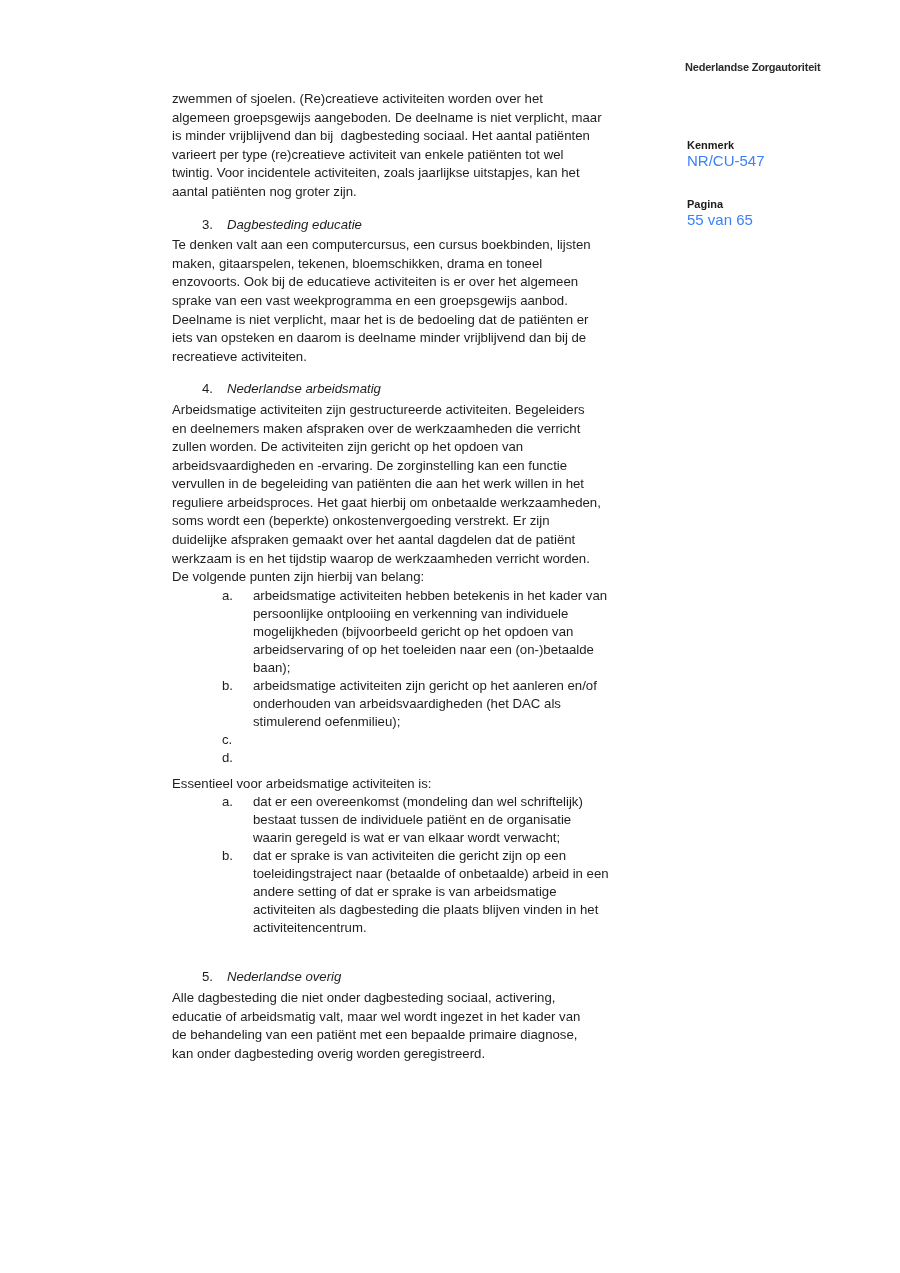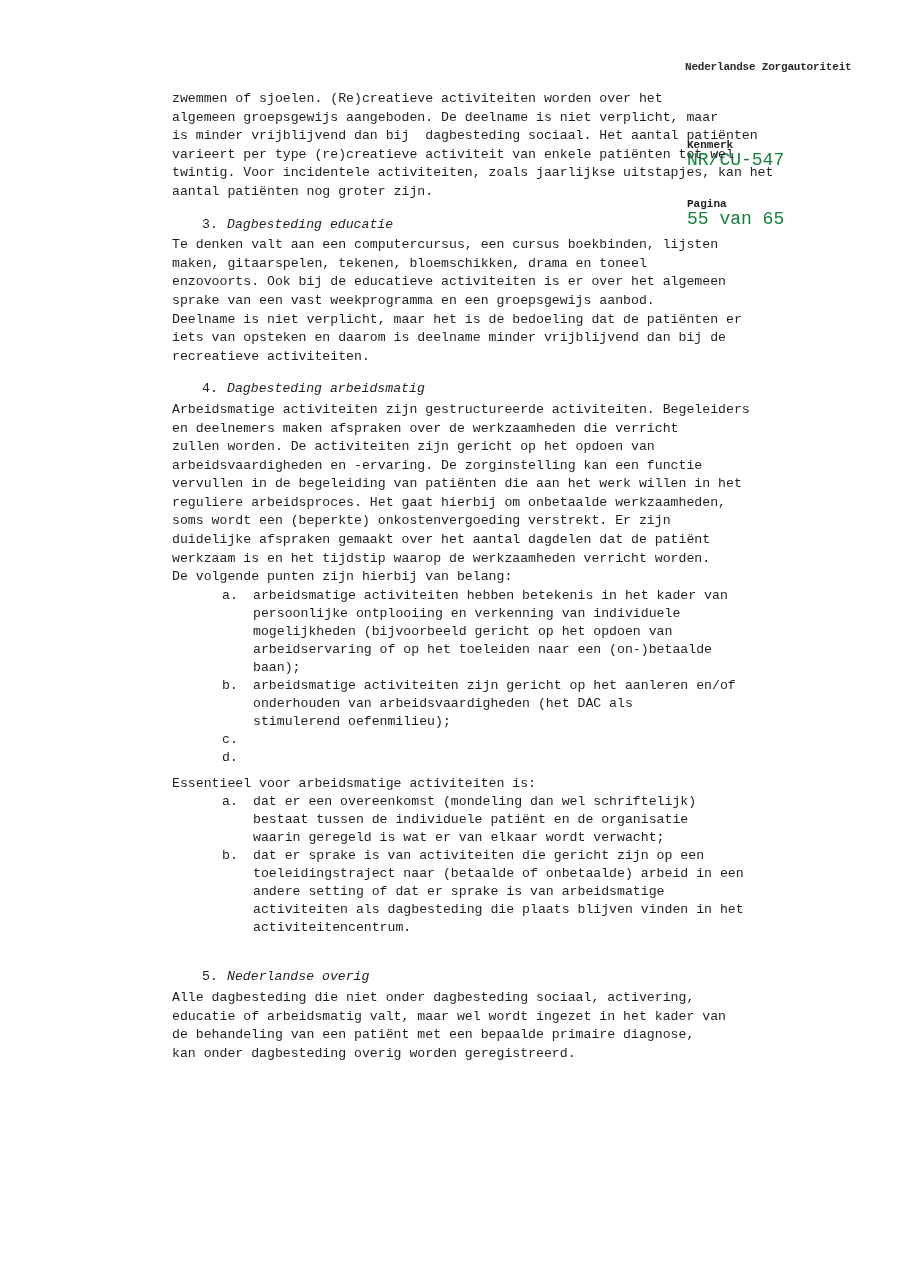--- a/index.html
+++ b/index.html
@@ -5,21 +5,21 @@
   html, body {
     margin: 0;
     padding: 0;
     background: #ffffff;
   }
   .page {
     position: relative;
     width: 900px;
     height: 1273px;
     background: #ffffff;
-    font-family: Liberation Mono, monospace;
+    font-family: Liberation Sans, sans-serif;
     color: #1e1e1e;
     overflow: hidden;
   }
   .logo {
     position: absolute;
     left: 685px;
     top: 61px;
     font-size: 11px;
     font-weight: 700;
     letter-spacing: -0.2px;
@@ -33,23 +33,23 @@
     width: 190px;
   }
   .meta-label {
     font-weight: 700;
     font-size: 11px;
     line-height: 15px;
     color: #1c1c1c;
     margin-top: 29px;
   }
   .meta-value {
-    font-size: 18px;
+    font-size: 15px;
     line-height: 15px;
-    color: #15803d;
+    color: #3b82f6;
     margin-bottom: 8px;
     white-space: nowrap;
   }
   .body-col {
     position: absolute;
     left: 172px;
     top: 90px;
     width: 530px;
     font-size: 13.2px;
     line-height: 18.6px;
@@ -120,21 +120,21 @@
 
     <h2 class="sec-heading"><span class="sec-num">3.</span><span class="sec-title">Dagbesteding educatie</span></h2>
     <p class="para">Te denken valt aan een computercursus, een cursus boekbinden, lijsten
 maken, gitaarspelen, tekenen, bloemschikken, drama en toneel
 enzovoorts. Ook bij de educatieve activiteiten is er over het algemeen
 sprake van een vast weekprogramma en een groepsgewijs aanbod.
 Deelname is niet verplicht, maar het is de bedoeling dat de patiënten er
 iets van opsteken en daarom is deelname minder vrijblijvend dan bij de
 recreatieve activiteiten.</p>
 
-    <h2 class="sec-heading"><span class="sec-num">4.</span><span class="sec-title">Dagbesteding arbeidsmatig</span></h2>
+    <h2 class="sec-heading"><span class="sec-num">4.</span><span class="sec-title">Nederlandse arbeidsmatig</span></h2>
     <p class="para">Arbeidsmatige activiteiten zijn gestructureerde activiteiten. Begeleiders
 en deelnemers maken afspraken over de werkzaamheden die verricht
 zullen worden. De activiteiten zijn gericht op het opdoen van
 arbeidsvaardigheden en -ervaring. De zorginstelling kan een functie
 vervullen in de begeleiding van patiënten die aan het werk willen in het
 reguliere arbeidsproces. Het gaat hierbij om onbetaalde werkzaamheden,
 soms wordt een (beperkte) onkostenvergoeding verstrekt. Er zijn
 duidelijke afspraken gemaakt over het aantal dagdelen dat de patiënt
 werkzaam is en het tijdstip waarop de werkzaamheden verricht worden.
 De volgende punten zijn hierbij van belang:</p>

